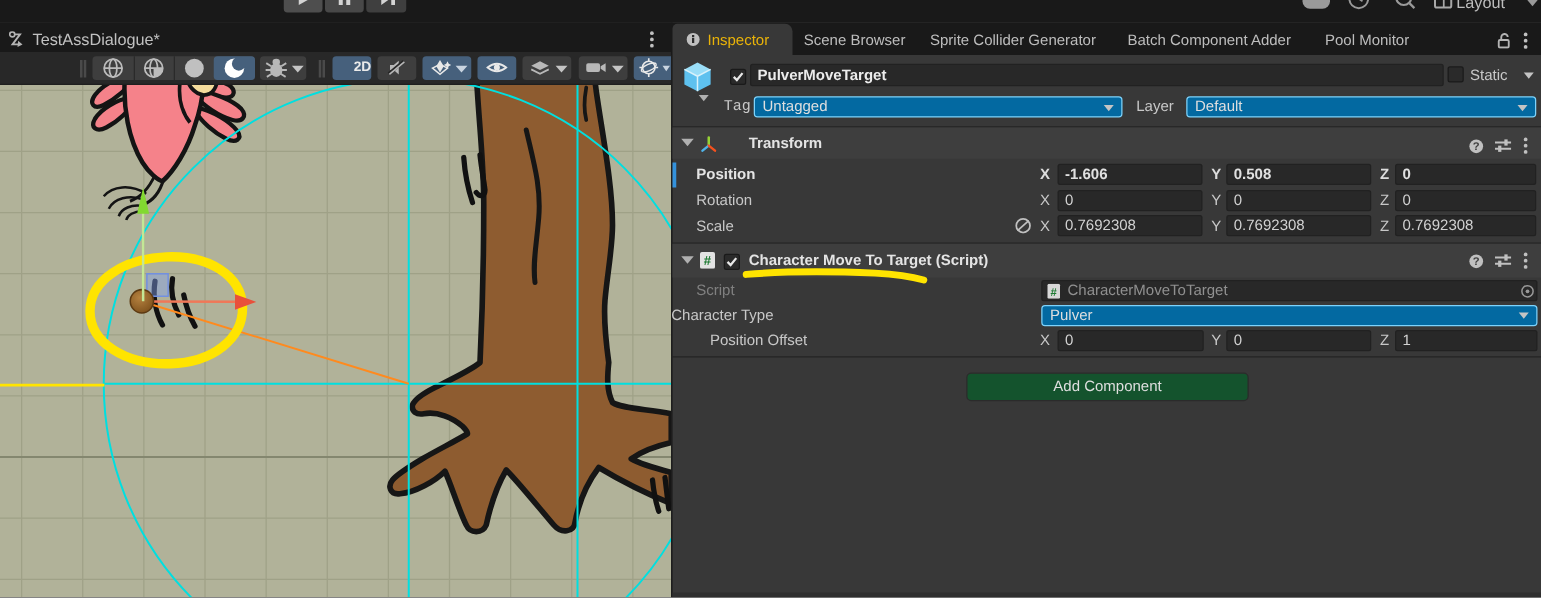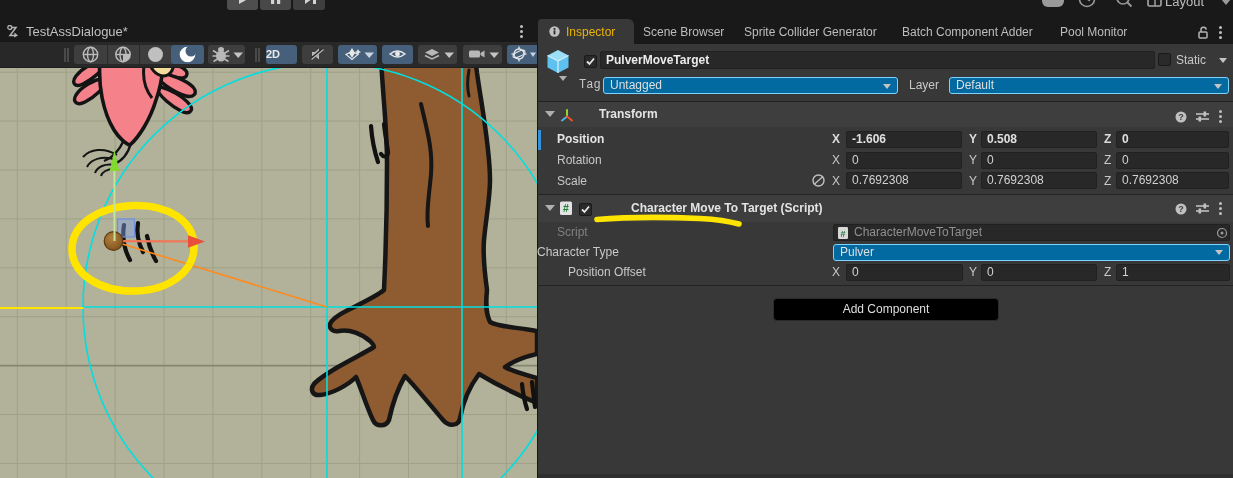--- a/index.html
+++ b/index.html
@@ -99,21 +99,21 @@
         <line x1="9" y1="11" x2="4.5" y2="11"></line>
         <line x1="9.5" y1="14" x2="5.5" y2="16.5"></line>
       <line x1="17" y1="8" x2="21" y2="5.5"></line>
         <line x1="17" y1="11" x2="21.5" y2="11"></line>
         <line x1="16.5" y1="14" x2="20.5" y2="16.5"></line>
     </g>
     <path d="M25.5,7.5 L35,7.5 L30.2,13 Z" fill="#c4c4c4"></path>
   </svg>
 
   <div class="abs" style="left:266px;top:45px;width:31px;height:19px;background:#46607c;border-radius:3px;color:#eaeaea;
-       font-weight:bold;font-size:11px;text-align:left;line-height:19px;">2D</div>
+       font-weight:bold;font-size:11px;text-align:right;line-height:19px;">2D</div>
 
   <div class="abs" style="left:302px;top:45px;width:31px;height:19px;background:#3e3e3e;border-radius:3px;"></div>
   <svg class="abs" style="left:302px;top:45px;" width="31" height="18" viewBox="0 0 31 18">
     <path d="M10,7 L13,7 L17,3.5 L17,14.5 L13,11 L10,11 Z" fill="#b8b8b8"></path>
     <line x1="9" y1="14" x2="21" y2="4" stroke="#282828" stroke-width="2.6"></line>
     <line x1="9.5" y1="14.5" x2="21.5" y2="4.5" stroke="#b8b8b8" stroke-width="1.3"></line>
   </svg>
 
   <div class="abs" style="left:338px;top:45px;width:39px;height:19px;background:#46607c;border-radius:3px;"></div>
   <svg class="abs" style="left:338px;top:45px;" width="39" height="18" viewBox="0 0 39 18">
@@ -377,21 +377,21 @@
   <div class="abs" style="left:538px;top:195px;width:695px;height:27px;background:#3e3e3e;"></div>
   <div class="abs" style="left:545px;top:205px;width:0;height:0;border-left:5px solid transparent;border-right:5px solid transparent;border-top:6px solid #b0b0b0;"></div>
   <svg class="abs" style="left:559px;top:201px;" width="14" height="14" viewBox="0 0 14 14">
     <rect x="1" y="0.5" width="12" height="13.5" rx="1.5" fill="#e3e3e3"></rect>
     <text x="7" y="11" font-size="10.5" font-weight="bold" fill="#1d7a32" text-anchor="middle" font-family="Liberation Sans">#</text>
   </svg>
   <div class="cb" style="left:578.5px;top:202.5px;"></div>
   <svg class="abs" style="left:578.5px;top:202.5px;" width="13" height="13" viewBox="0 0 13 13">
     <path d="M3,6.5 L5.5,9 L10,3.5" fill="none" stroke="#e8e8e8" stroke-width="1.8"></path>
   </svg>
-  <div class="lbl" style="left:599px;top:195px;height:27px;line-height:27px;font-weight:bold;color:#e4e4e4;margin-left:32px;">Character Move To Target (Script)</div>
+  <div class="lbl" style="left:599px;top:195px;height:27px;line-height:27px;font-weight:bold;color:#e4e4e4;">Character Move To Target (Script)</div>
   <svg class="abs" style="left:1175px;top:203px;" width="12" height="12" viewBox="0 0 12 12">
     <circle cx="6" cy="6" r="5.5" fill="#c0c0c0"></circle>
     <text x="6" y="9" font-size="9" font-weight="bold" fill="#3e3e3e" text-anchor="middle" font-family="Liberation Sans">?</text>
   </svg>
   <svg class="abs" style="left:1196px;top:203px;" width="13" height="11" viewBox="0 0 13 11">
     <line x1="0" y1="3" x2="13" y2="3" stroke="#c0c0c0" stroke-width="1.6"></line>
     <line x1="0" y1="8" x2="13" y2="8" stroke="#c0c0c0" stroke-width="1.6"></line>
     <rect x="7.5" y="0.5" width="2.6" height="5" fill="#c0c0c0"></rect>
       <rect x="2.5" y="5.5" width="2.6" height="5" fill="#c0c0c0"></rect>
   </svg>
@@ -422,18 +422,18 @@
   <div class="lbl" style="left:568px;top:262px;height:21px;line-height:21px;">Position Offset</div>
   <div class="lbl" style="left:832px;top:262px;height:21px;line-height:21px;">X</div>
   <div class="fld" style="left:846px;top:264px;width:117px;height:17px;line-height:15px;">0</div>
   <div class="lbl" style="left:969px;top:262px;height:21px;line-height:21px;">Y</div>
   <div class="fld" style="left:981px;top:264px;width:116px;height:17px;line-height:15px;">0</div>
   <div class="lbl" style="left:1104px;top:262px;height:21px;line-height:21px;">Z</div>
   <div class="fld" style="left:1116px;top:264px;width:114px;height:17px;line-height:15px;">1</div>
 
   <div class="abs" style="left:537px;top:285px;width:696px;height:1px;background:#232323;"></div>
 
-  <div class="abs" style="left:773px;top:298px;width:226px;height:23px;background:#000000;border:1px solid #2b2b2b;
+  <div class="abs" style="left:773px;top:298px;width:226px;height:23px;background:#14532d;border:1px solid #2b2b2b;
        border-radius:4px;box-sizing:border-box;text-align:center;line-height:21px;color:#dfdfdf;">Add Component</div>
 
   <div class="abs" style="left:538px;top:474px;width:695px;height:4px;background:#2f2f2f;"></div>
 
 </div>
 
 </body></html>

